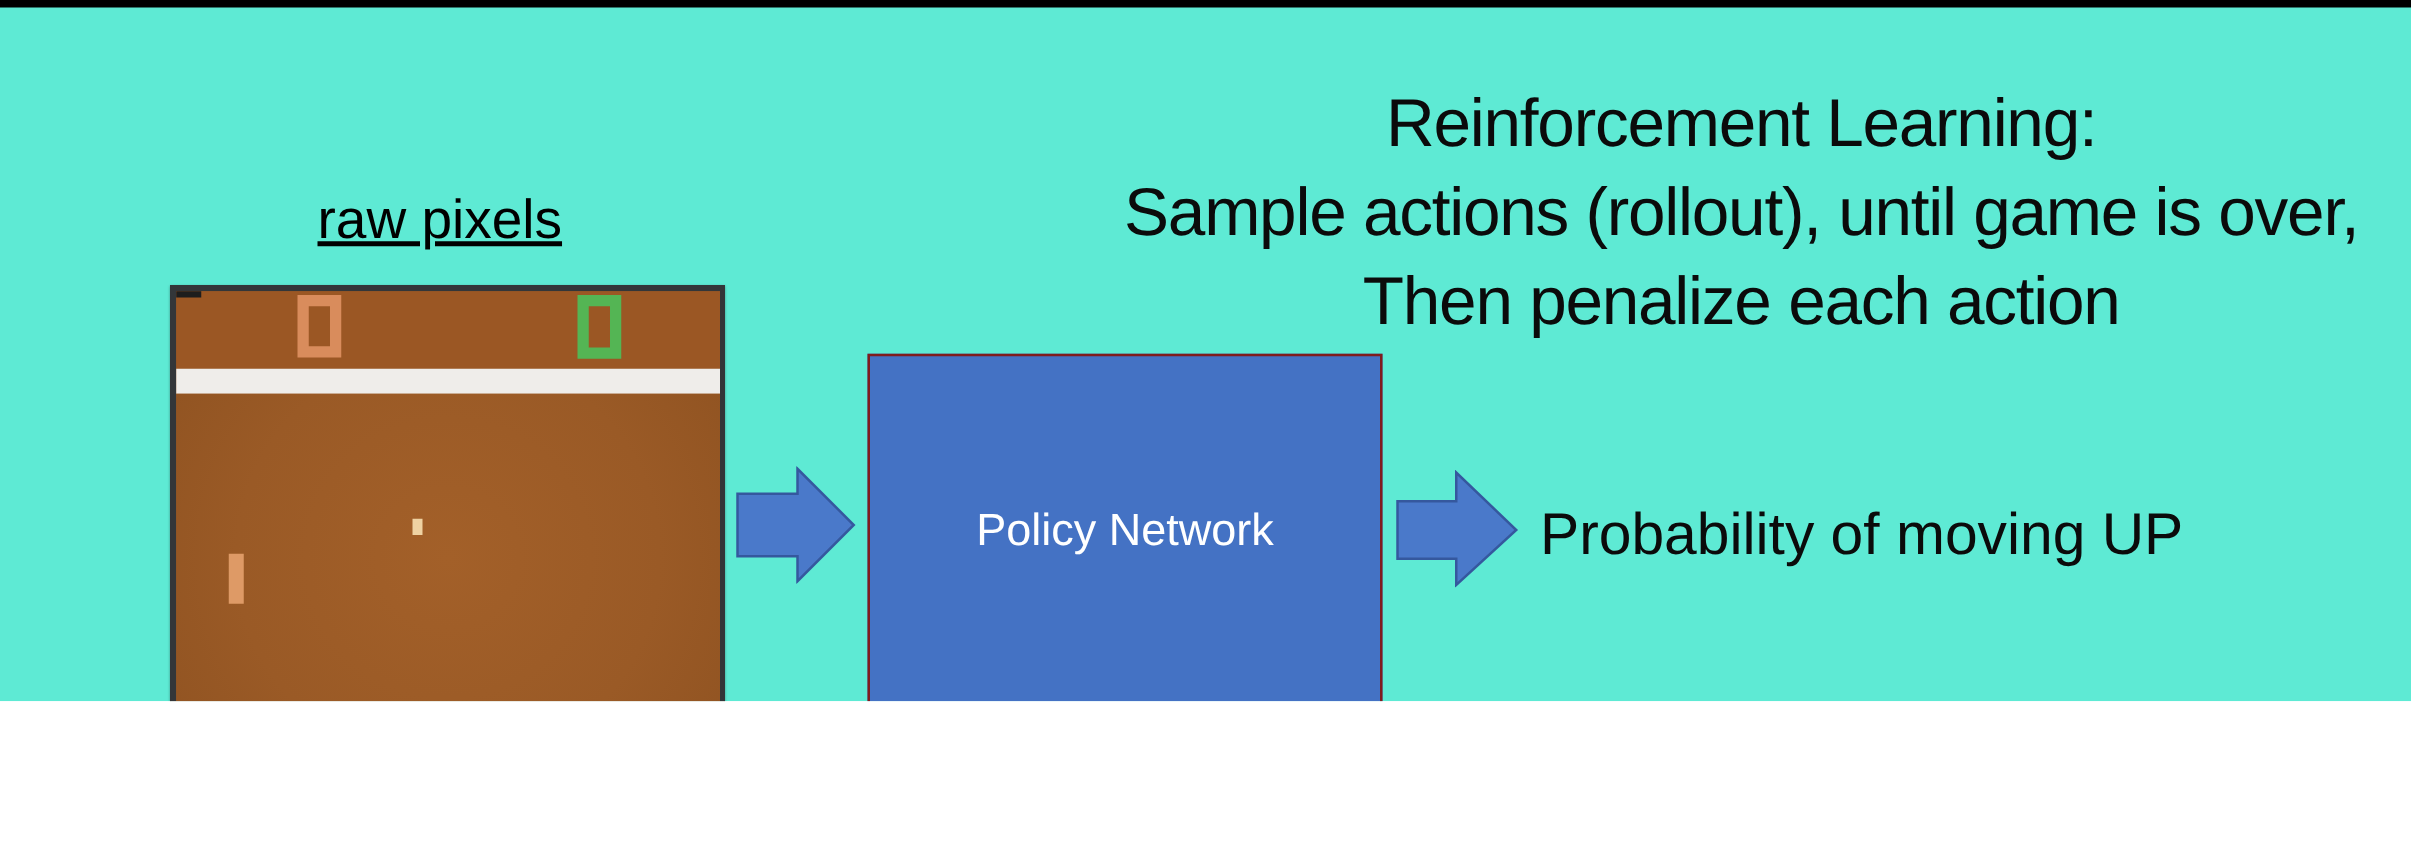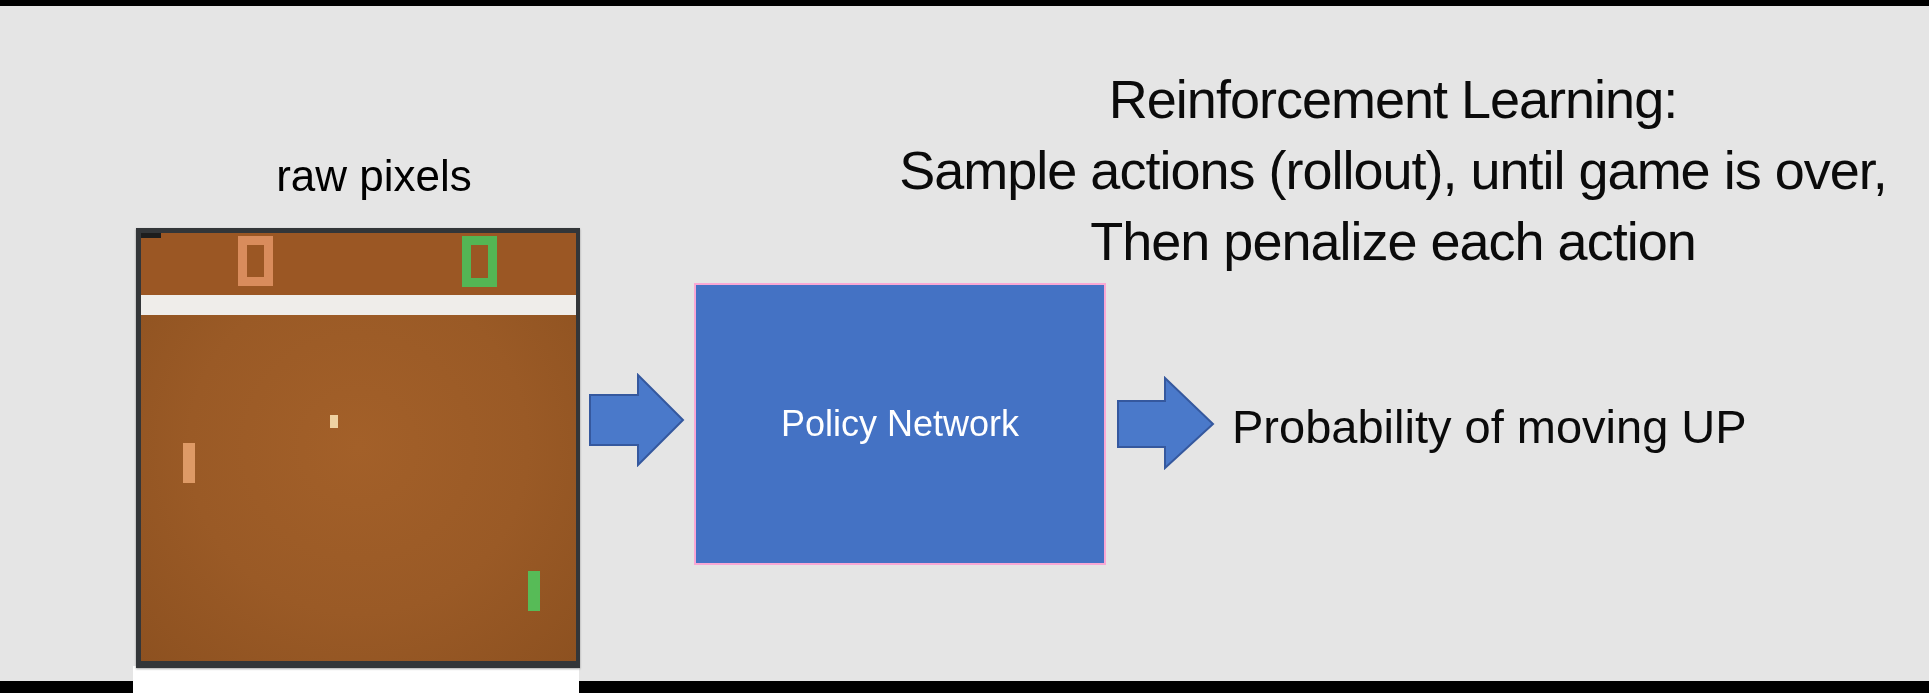--- a/index.html
+++ b/index.html
@@ -1,20 +1,20 @@
 <!DOCTYPE html>
 <html><head>
 <meta charset="utf-8">
 <style>
   html, body { margin: 0; padding: 0; background: #ffffff; }
   #stage {
     position: relative;
     width: 1929px;
-    height: 693px;
-    background: #e5e5e5;
+    height: 561px;
+    background: #5eead4;
     overflow: hidden;
     font-family: "Liberation Sans", sans-serif;
   }
   .abs { position: absolute; }
 
   
   #top-line   { left: 0; top: 0; width: 1929px; height: 6px; background: #000; }
   #bottom-bar { left: 0; top: 681px; width: 1929px; height: 12px; background: #000; }
   #game-margin-mask { left: 133px; top: 666px; width: 446px; height: 27px; background: #fff; }
 
@@ -22,21 +22,21 @@
   #slide-title {
     left: 820px; top: 64px; width: 1146px;
     text-align: center;
     font-size: 54px; line-height: 71px; letter-spacing: -1px;
     color: #0b0b0b; white-space: nowrap;
   }
 
   
   #raw-pixels-label {
     left: 254px; top: 152px; width: 240px;
-    text-align: center; font-size: 44px; line-height: 48px; color: #000;
+    font-size: 44px; line-height: 48px; color: #000; text-decoration: underline;
   }
 
   
   #pong-screenshot {
     left: 136px; top: 228px; width: 444px; height: 440px;
     box-sizing: border-box;
     border-style: solid; border-color: #333639;
     border-width: 5px 4px 7px 5px;
     background: #9b5a25;
     box-shadow: 0 1px 2px rgba(0,0,0,.35);
@@ -62,21 +62,21 @@
   
   #input-arrow-icon  { left: 588px;  top: 373px; width: 97px; height: 94px; }
   #output-arrow-icon { left: 1116px; top: 376px; width: 99px; height: 94px; }
   .flow-arrow polygon { fill: #4a79ca; stroke: #35589e; stroke-width: 2; stroke-linejoin: miter; }
 
   
   #policy-network-box {
     left: 694px; top: 283px; width: 412px; height: 282px;
     box-sizing: border-box;
     background: #4472c4;
-    border: 2px solid #f9a8d4;
+    border: 2px solid #7f1d1d;
     display: flex; align-items: center; justify-content: center;
   }
   #policy-network-label { color: #ffffff; font-size: 36px; white-space: nowrap; }
 
   
   #probability-label {
     left: 1232px; top: 408px;
     font-size: 47px; line-height: 38px; color: #0b0b0b; white-space: nowrap;
   }
 </style>

